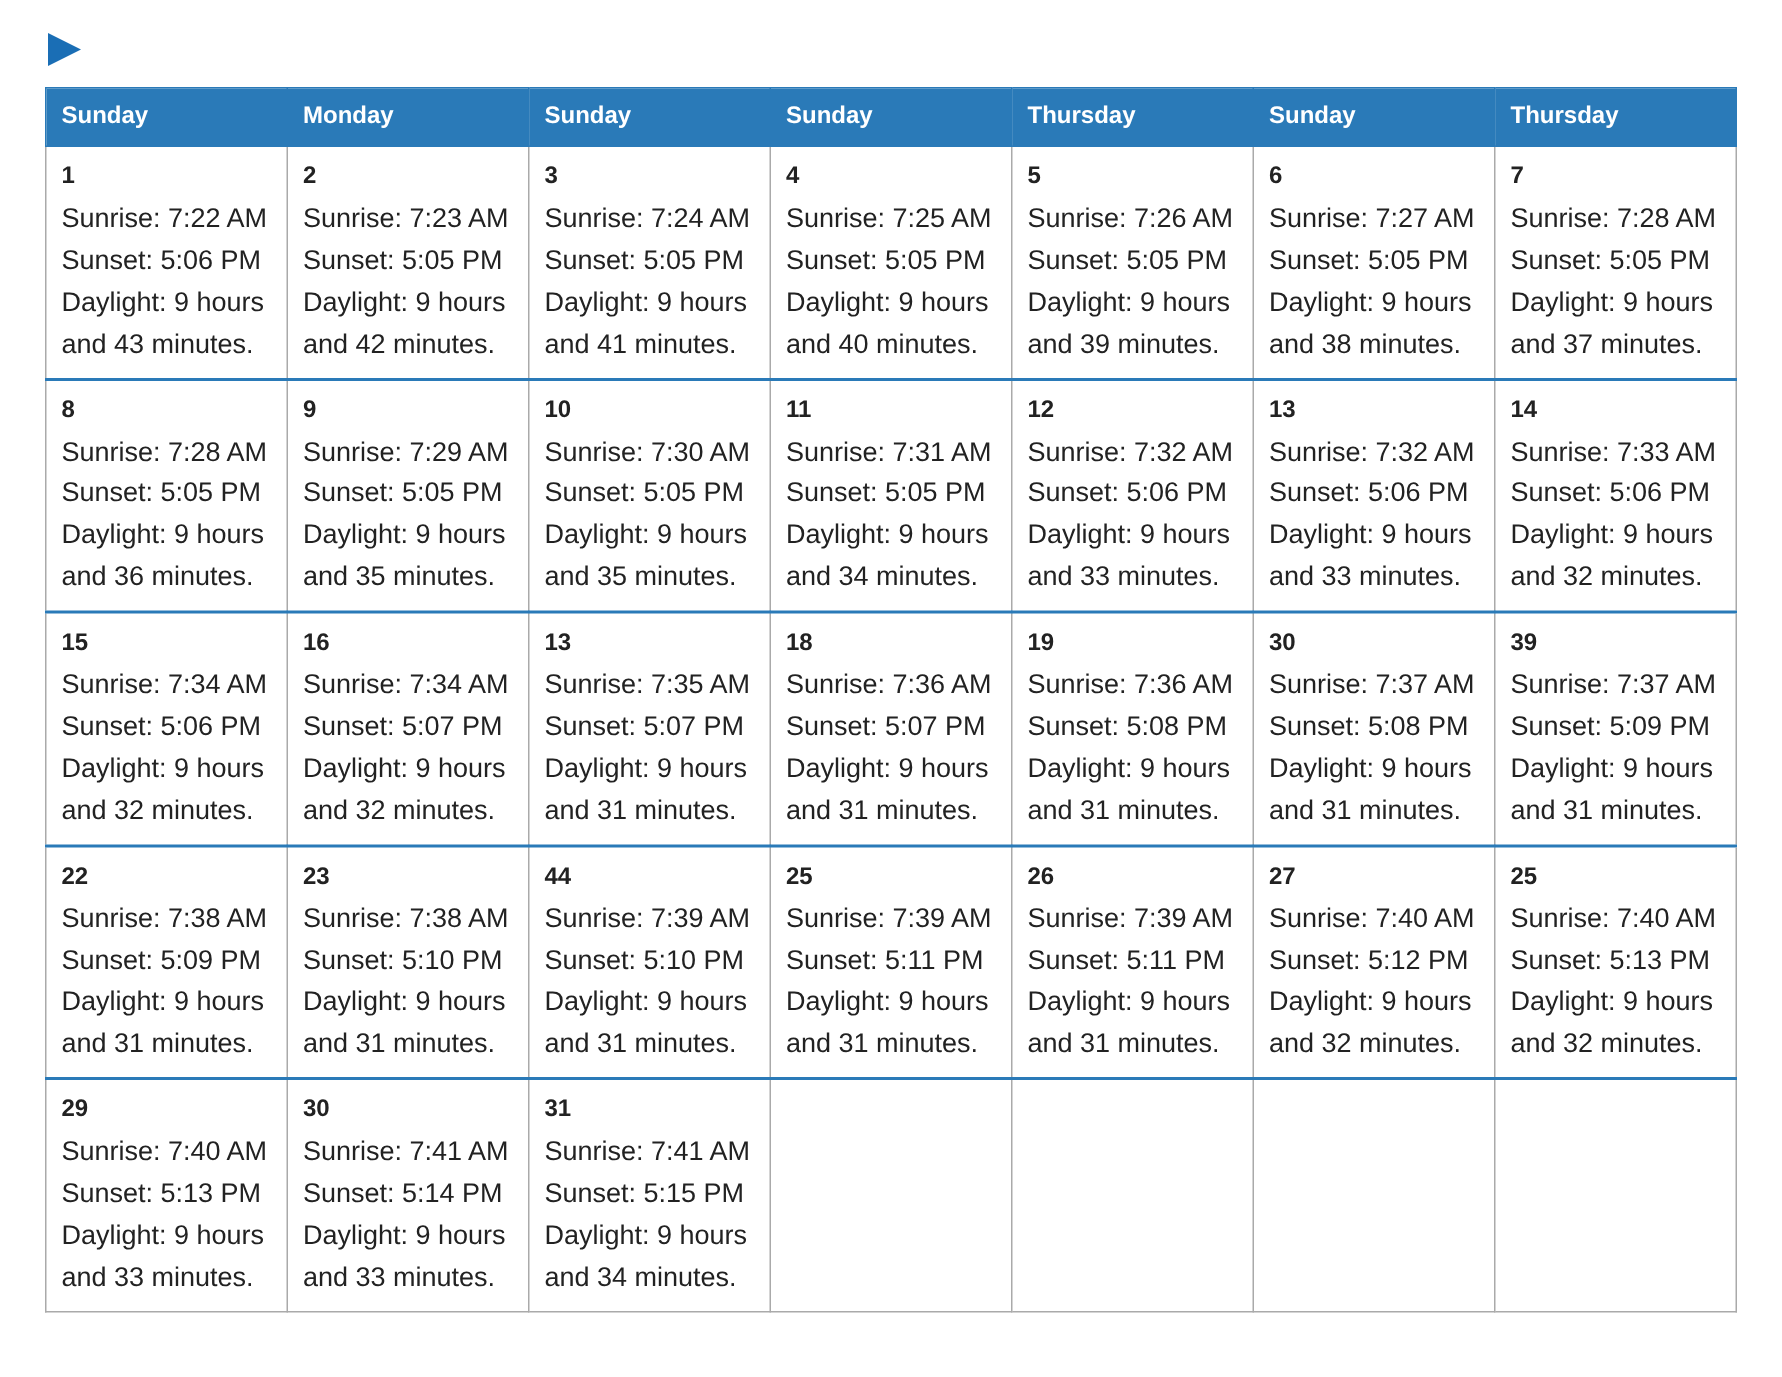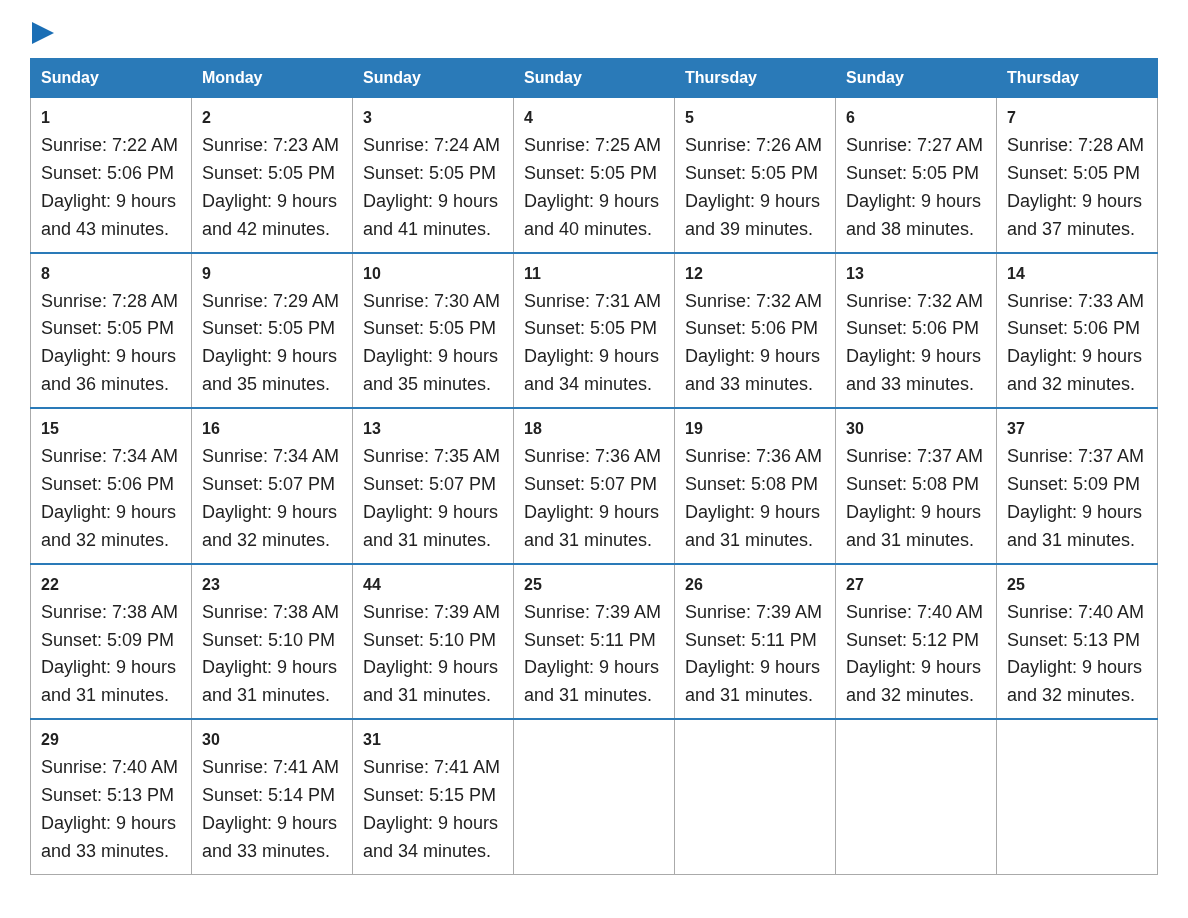--- a/index.html
+++ b/index.html
@@ -152,21 +152,21 @@
         <td><span class="day-num">13</span><span class="day-info">Sunrise: 7:32 AM<br>Sunset: 5:06 PM<br>Daylight: 9 hours and 33 minutes.</span></td>
         <td><span class="day-num">14</span><span class="day-info">Sunrise: 7:33 AM<br>Sunset: 5:06 PM<br>Daylight: 9 hours and 32 minutes.</span></td>
       </tr>
       <tr>
         <td><span class="day-num">15</span><span class="day-info">Sunrise: 7:34 AM<br>Sunset: 5:06 PM<br>Daylight: 9 hours and 32 minutes.</span></td>
         <td><span class="day-num">16</span><span class="day-info">Sunrise: 7:34 AM<br>Sunset: 5:07 PM<br>Daylight: 9 hours and 32 minutes.</span></td>
         <td><span class="day-num">13</span><span class="day-info">Sunrise: 7:35 AM<br>Sunset: 5:07 PM<br>Daylight: 9 hours and 31 minutes.</span></td>
         <td><span class="day-num">18</span><span class="day-info">Sunrise: 7:36 AM<br>Sunset: 5:07 PM<br>Daylight: 9 hours and 31 minutes.</span></td>
         <td><span class="day-num">19</span><span class="day-info">Sunrise: 7:36 AM<br>Sunset: 5:08 PM<br>Daylight: 9 hours and 31 minutes.</span></td>
         <td><span class="day-num">30</span><span class="day-info">Sunrise: 7:37 AM<br>Sunset: 5:08 PM<br>Daylight: 9 hours and 31 minutes.</span></td>
-        <td><span class="day-num">37</span><span class="day-info">Sunrise: 7:37 AM<br>Sunset: 5:09 PM<br>Daylight: 9 hours and 31 minutes.</span></td>
+        <td><span class="day-num">39</span><span class="day-info">Sunrise: 7:37 AM<br>Sunset: 5:09 PM<br>Daylight: 9 hours and 31 minutes.</span></td>
       </tr>
       <tr>
         <td><span class="day-num">22</span><span class="day-info">Sunrise: 7:38 AM<br>Sunset: 5:09 PM<br>Daylight: 9 hours and 31 minutes.</span></td>
         <td><span class="day-num">23</span><span class="day-info">Sunrise: 7:38 AM<br>Sunset: 5:10 PM<br>Daylight: 9 hours and 31 minutes.</span></td>
         <td><span class="day-num">44</span><span class="day-info">Sunrise: 7:39 AM<br>Sunset: 5:10 PM<br>Daylight: 9 hours and 31 minutes.</span></td>
         <td><span class="day-num">25</span><span class="day-info">Sunrise: 7:39 AM<br>Sunset: 5:11 PM<br>Daylight: 9 hours and 31 minutes.</span></td>
         <td><span class="day-num">26</span><span class="day-info">Sunrise: 7:39 AM<br>Sunset: 5:11 PM<br>Daylight: 9 hours and 31 minutes.</span></td>
         <td><span class="day-num">27</span><span class="day-info">Sunrise: 7:40 AM<br>Sunset: 5:12 PM<br>Daylight: 9 hours and 32 minutes.</span></td>
         <td><span class="day-num">25</span><span class="day-info">Sunrise: 7:40 AM<br>Sunset: 5:13 PM<br>Daylight: 9 hours and 32 minutes.</span></td>
       </tr>

